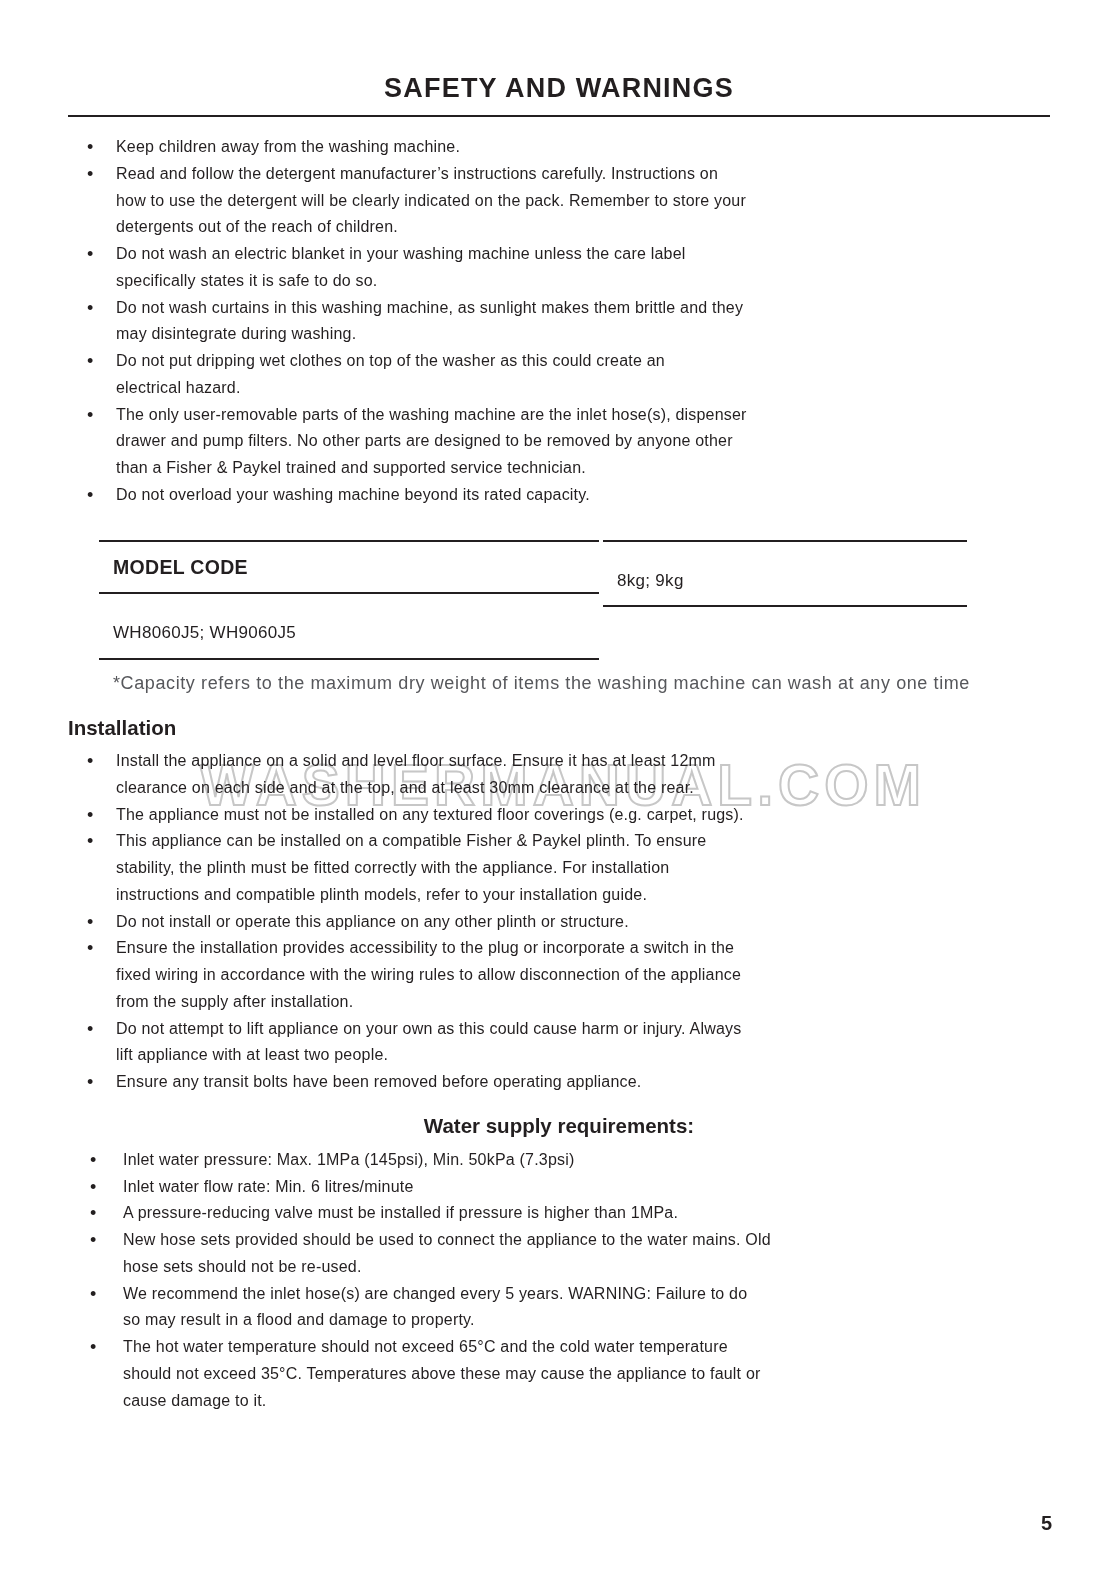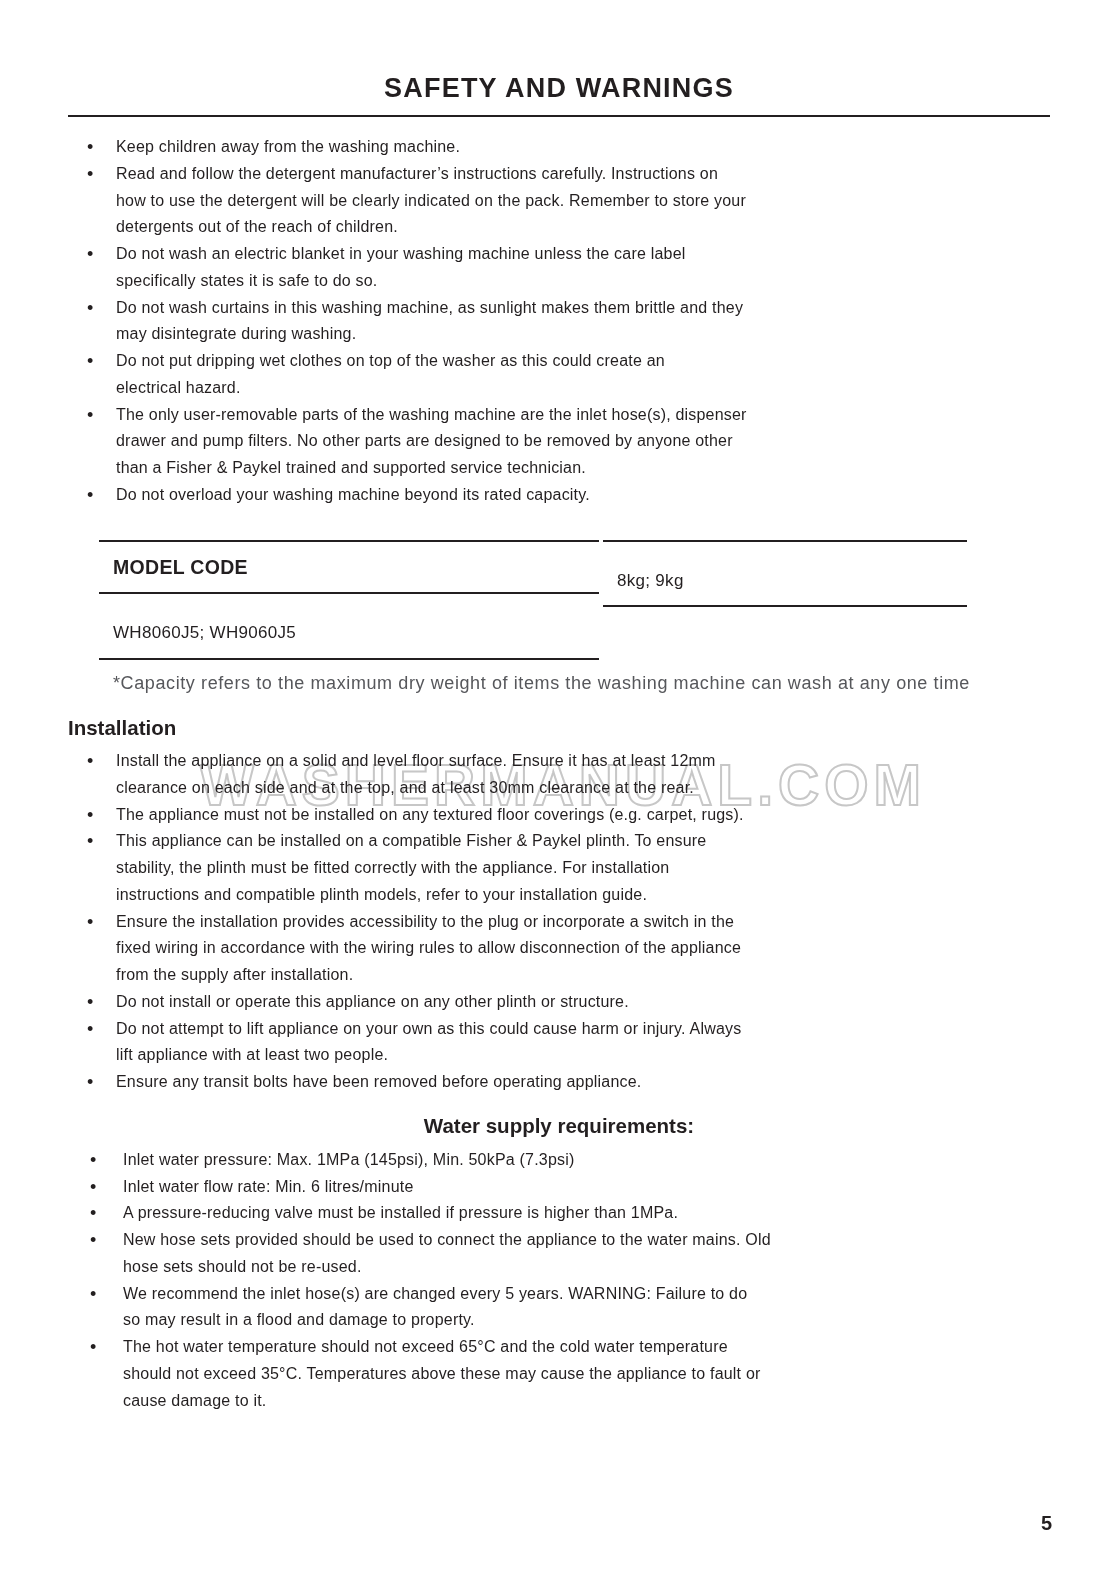--- a/index.html
+++ b/index.html
@@ -153,23 +153,23 @@
       </div>
     </div>
 
     <p class="footnote">*Capacity refers to the maximum dry weight of items the washing machine can wash at any one time</p>
 
     <h2 class="section-heading" id="installation-heading">Installation</h2>
 
     <ul class="bullets" id="installation-list"><li>Install the appliance on a solid and level floor surface. Ensure it has at least 12mm
 clearance on each side and at the top, and at least 30mm clearance at the rear.</li><li>The appliance must not be installed on any textured floor coverings (e.g. carpet, rugs).</li><li>This appliance can be installed on a compatible Fisher &amp; Paykel plinth. To ensure
 stability, the plinth must be fitted correctly with the appliance. For installation
-instructions and compatible plinth models, refer to your installation guide.</li><li>Ensure the installation provides accessibility to the plug or incorporate a switch in the
+instructions and compatible plinth models, refer to your installation guide.</li><li>Do not install or operate this appliance on any other plinth or structure.</li><li>Ensure the installation provides accessibility to the plug or incorporate a switch in the
 fixed wiring in accordance with the wiring rules to allow disconnection of the appliance
-from the supply after installation.</li><li>Do not install or operate this appliance on any other plinth or structure.</li><li>Do not attempt to lift appliance on your own as this could cause harm or injury. Always
+from the supply after installation.</li><li>Do not attempt to lift appliance on your own as this could cause harm or injury. Always
 lift appliance with at least two people.</li><li>Ensure any transit bolts have been removed before operating appliance.</li></ul>
 
     <h2 class="section-heading" id="water-heading">Water supply requirements:</h2>
 
     <ul class="bullets" id="water-list"><li>Inlet water pressure: Max. 1MPa (145psi), Min. 50kPa (7.3psi)</li><li>Inlet water flow rate: Min. 6 litres/minute</li><li>A pressure-reducing valve must be installed if pressure is higher than 1MPa.</li><li>New hose sets provided should be used to connect the appliance to the water mains. Old
 hose sets should not be re-used.</li><li>We recommend the inlet hose(s) are changed every 5 years. WARNING: Failure to do
 so may result in a flood and damage to property.</li><li>The hot water temperature should not exceed 65°C and the cold water temperature
 should not exceed 35°C. Temperatures above these may cause the appliance to fault or
 cause damage to it.</li></ul>
 

